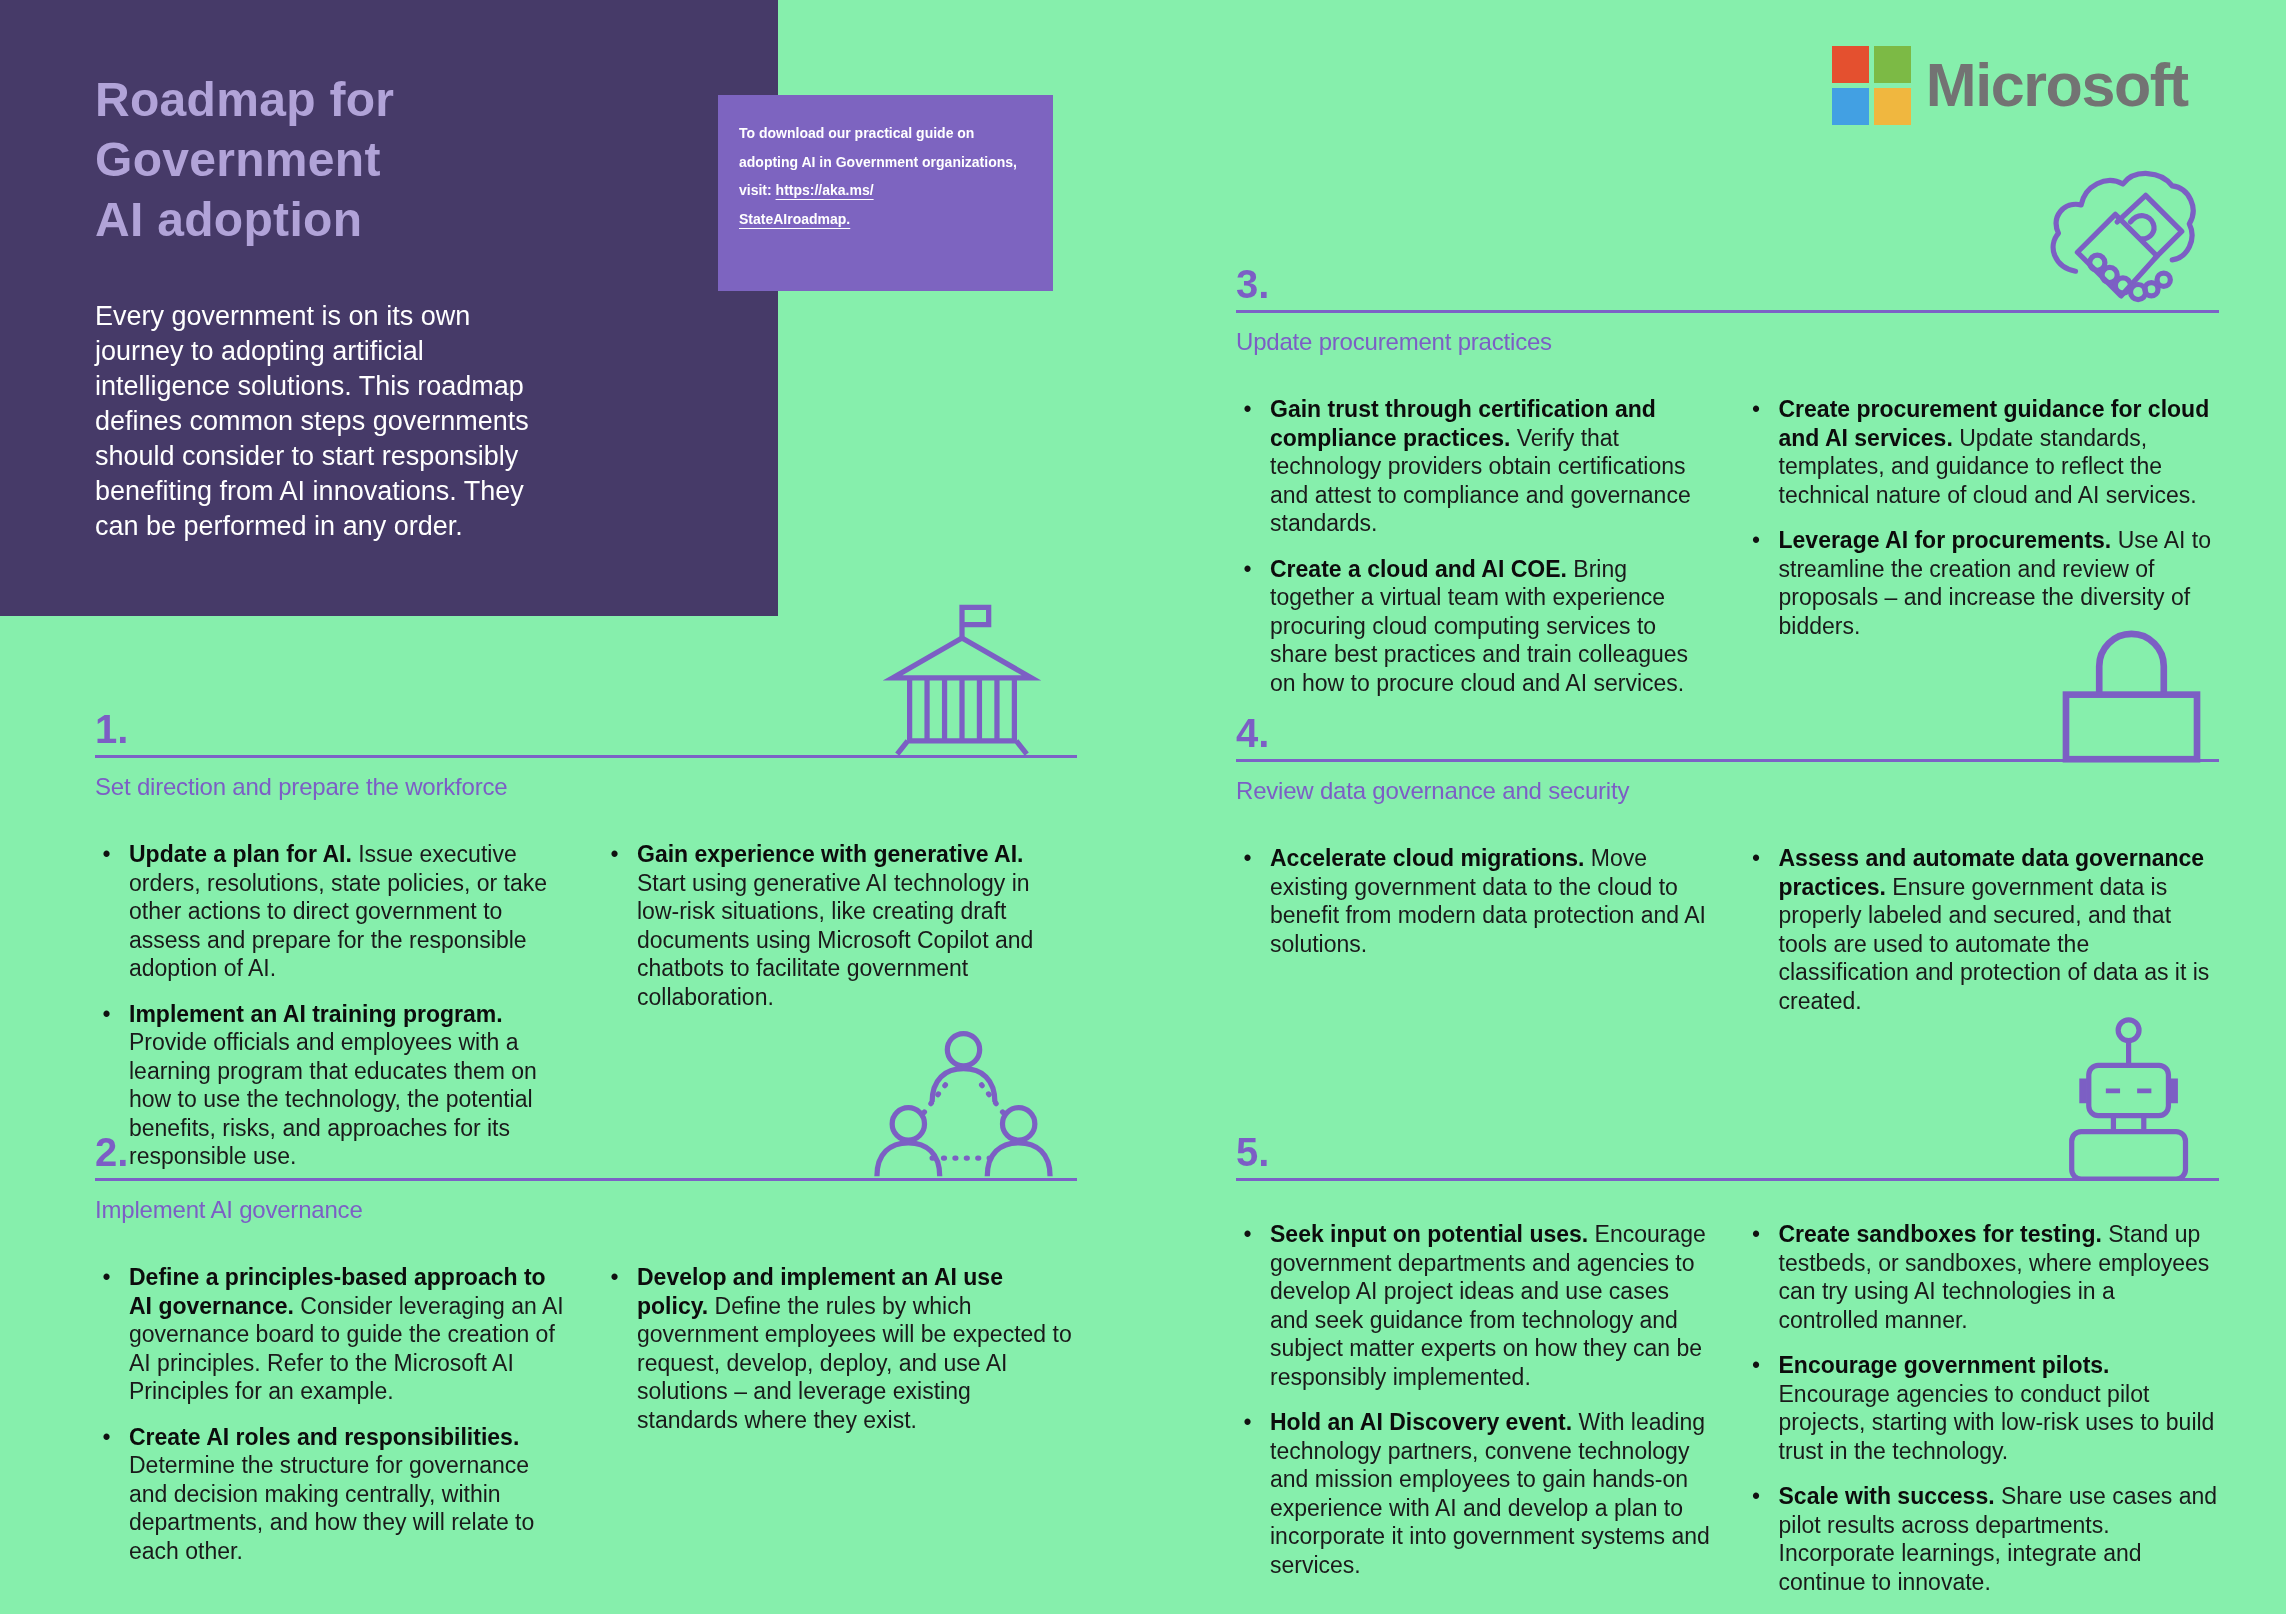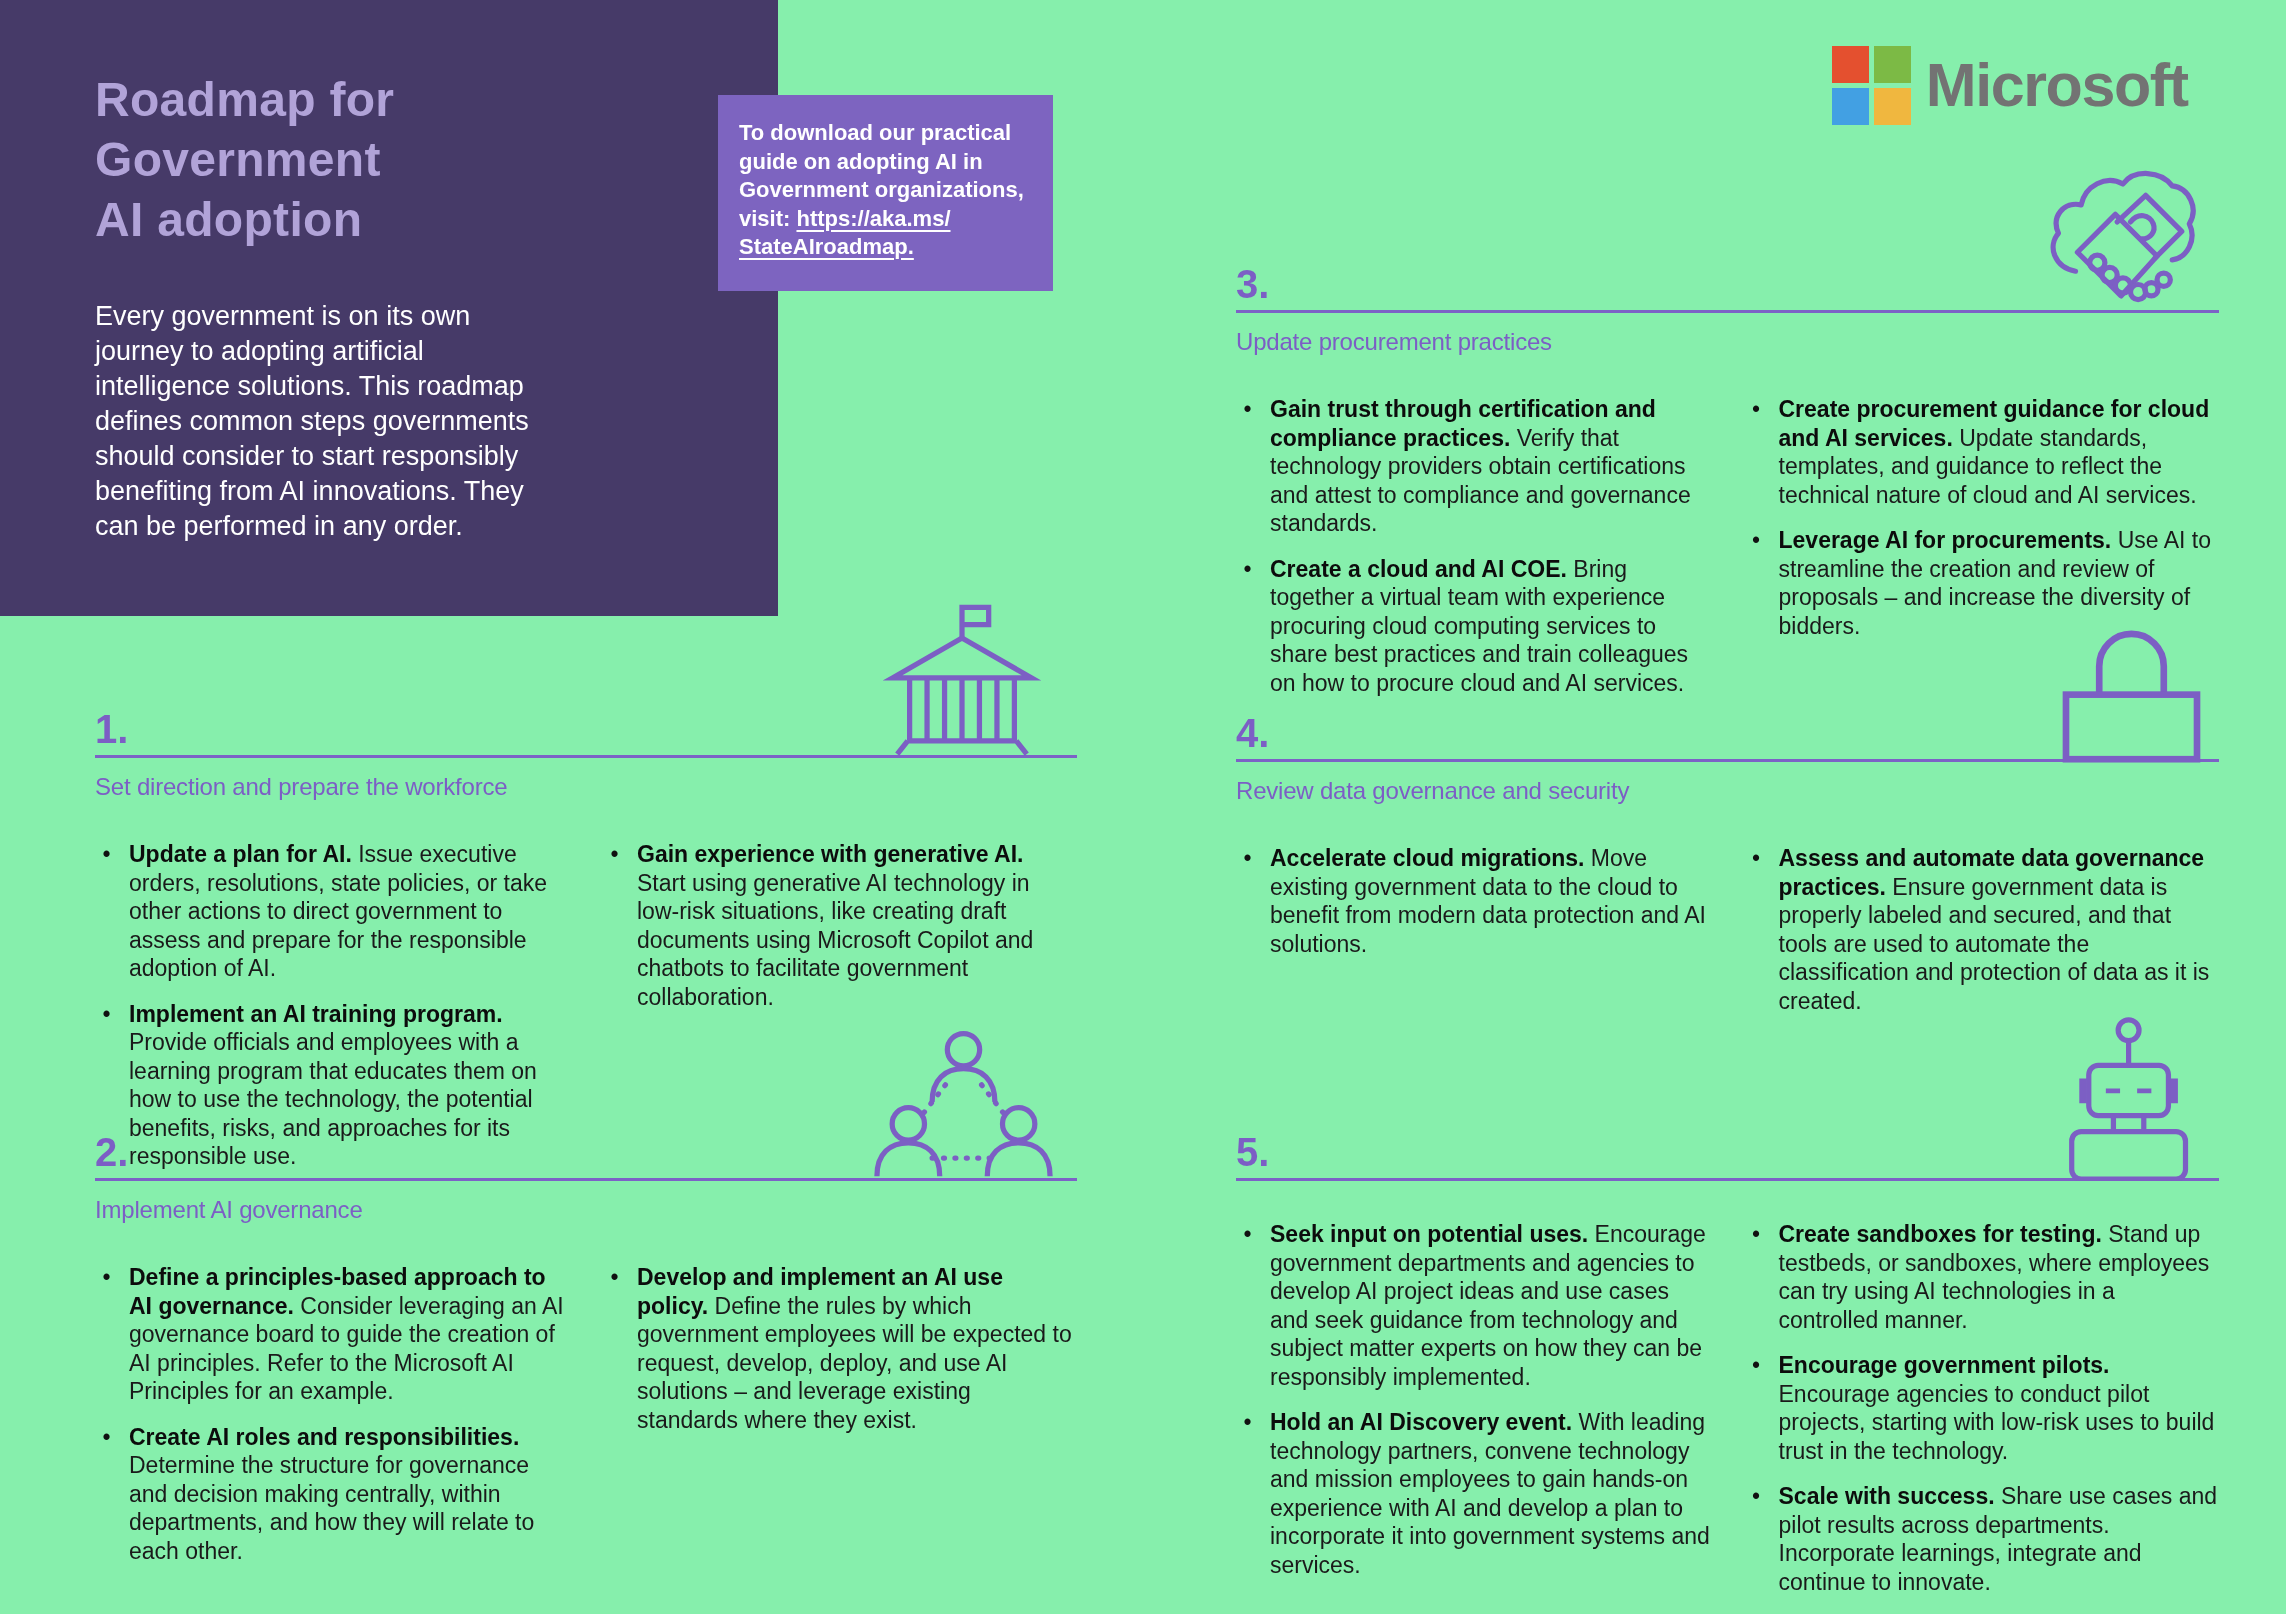--- a/index.html
+++ b/index.html
@@ -9,21 +9,21 @@
   
   .hero{position:absolute;left:0;top:0;width:778px;height:616px;background:#463a68;}
   .hero-title{position:absolute;left:95px;top:70px;font-weight:bold;
               font-size:48px;line-height:60px;color:#b1a3d8;letter-spacing:0.3px;}
   .hero-intro{position:absolute;left:95px;top:299px;width:458px;
               font-size:27px;line-height:35px;color:#ffffff;}
 
   
   .callout{position:absolute;left:718px;top:95px;width:335px;height:196px;
            background:#7d64c0;color:#ffffff;font-weight:bold;
-           font-size:22px;line-height:28.5px;padding:24px 19px 16px 21px;box-sizing:border-box;}
+           font-size:14px;line-height:28.5px;padding:24px 19px 16px 21px;box-sizing:border-box;}
   .callout a{color:#ffffff;text-decoration:underline;text-underline-offset:3.8px;cursor:pointer;}
 
   
   .ms-logo{position:absolute;left:1832px;top:46px;display:flex;align-items:center;gap:15px;}
   .ms-squares{display:grid;grid-template-columns:37px 37px;grid-template-rows:37px 37px;gap:4.8px;}
   .sq-red{background:#e4502f;}   .sq-green{background:#7cba45;}
   .sq-blue{background:#42a0e3;}  .sq-yellow{background:#f0b73f;}
   .ms-word{font-size:61px;font-weight:bold;color:#737373;letter-spacing:-1.4px;}
 
   

